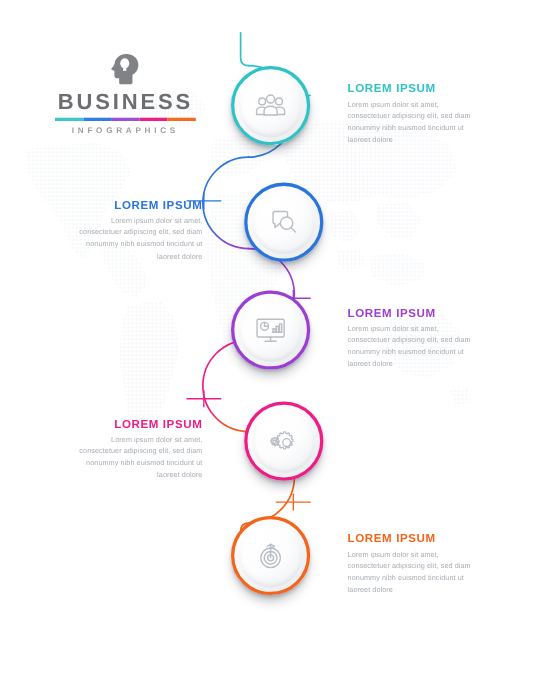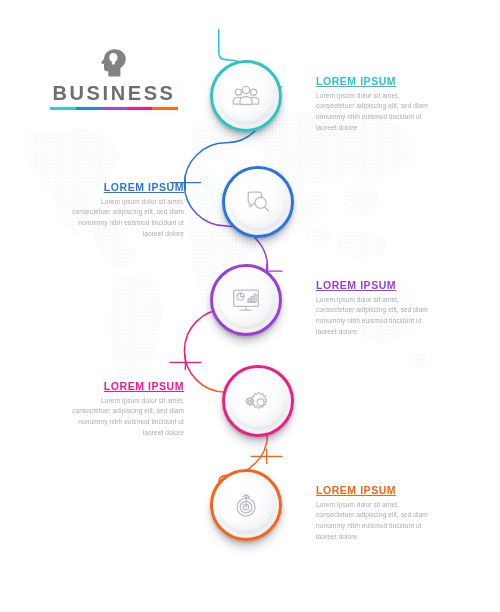--- a/index.html
+++ b/index.html
@@ -51,21 +51,20 @@
     background:radial-gradient(circle at 32% 26%, #ffffff 0%, #fdfdfe 48%, #f0f2f4 80%, #e7eaed 100%);
     box-shadow:inset 0 1px 2px rgba(255,255,255,.9), inset 0 -2px 4px rgba(120,130,145,.14);
   }
   .node .glyph{position:relative;z-index:2;width:34px;height:34px;display:block;}
 
   
   .tblock{position:absolute;z-index:5;width:120px;}
   .tblock h3{
     margin:0 0 3px 0;font-size:10.5px;font-weight:700;letter-spacing:.55px;
     line-height:1.1;
-    text-decoration:underline;
   }
   .tblock p{
     margin:0;font-size:6.6px;line-height:1.62;color:#a9adb4;font-weight:400;
     letter-spacing:.06px;
   }
   .tblock.right{text-align:right;}
   .tblock.left{text-align:left;}
 </style>
 </head>
 <body>
@@ -114,20 +113,21 @@
       </svg>
     </div>
     <div class="logo-title">BUSINESS</div>
     <div class="logo-bar">
       <span style="background:#3fc6c9"></span>
       <span style="background:#2f7fe0"></span>
       <span style="background:#9b4fd6"></span>
       <span style="background:#ef1e86"></span>
       <span style="background:#f26b21"></span>
     </div>
+    <div class="logo-sub">INFOGRAPHICS</div>
   </div>
 
   <svg class="paths" viewBox="0 0 500 612" xmlns="http://www.w3.org/2000/svg" aria-hidden="true">
     <defs>
       <linearGradient id="g1" x1="0" y1="0" x2="0" y2="1">
         <stop offset="0%" stop-color="#2fc2c6"></stop>
         <stop offset="74%" stop-color="#2fc2c6"></stop>
         <stop offset="100%" stop-color="#2a75dd"></stop>
       </linearGradient>
       <linearGradient id="g2" x1="0" y1="0" x2="0" y2="1">

